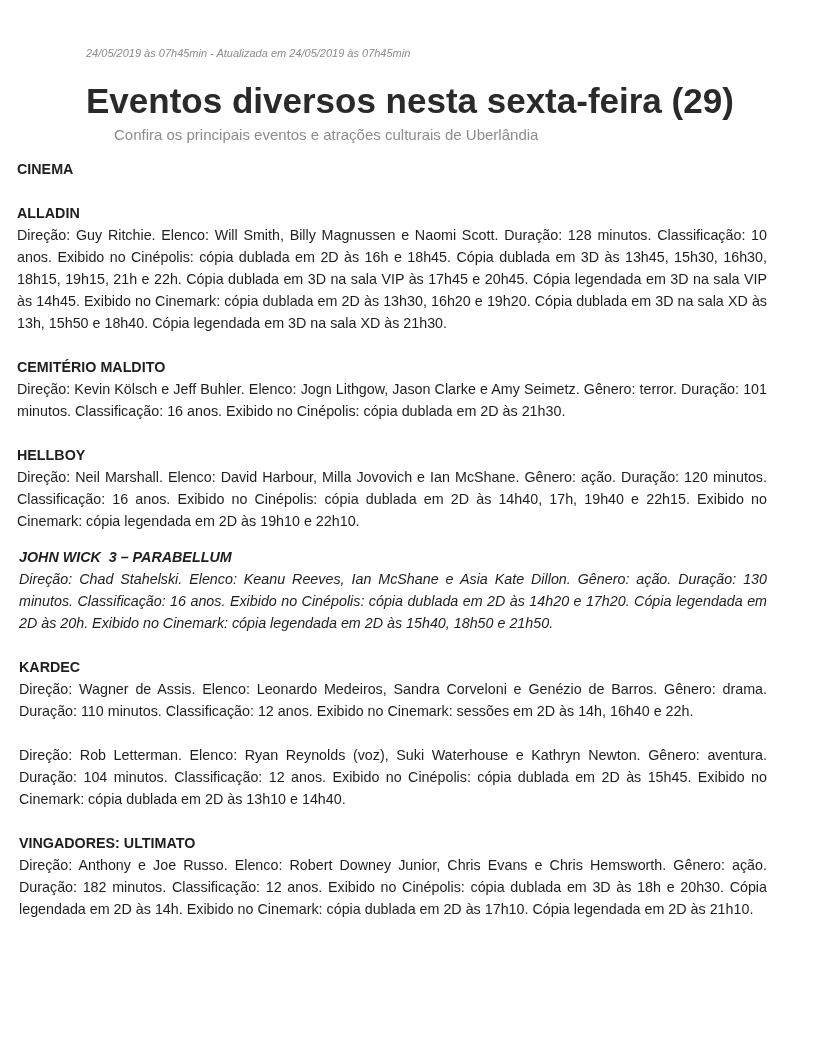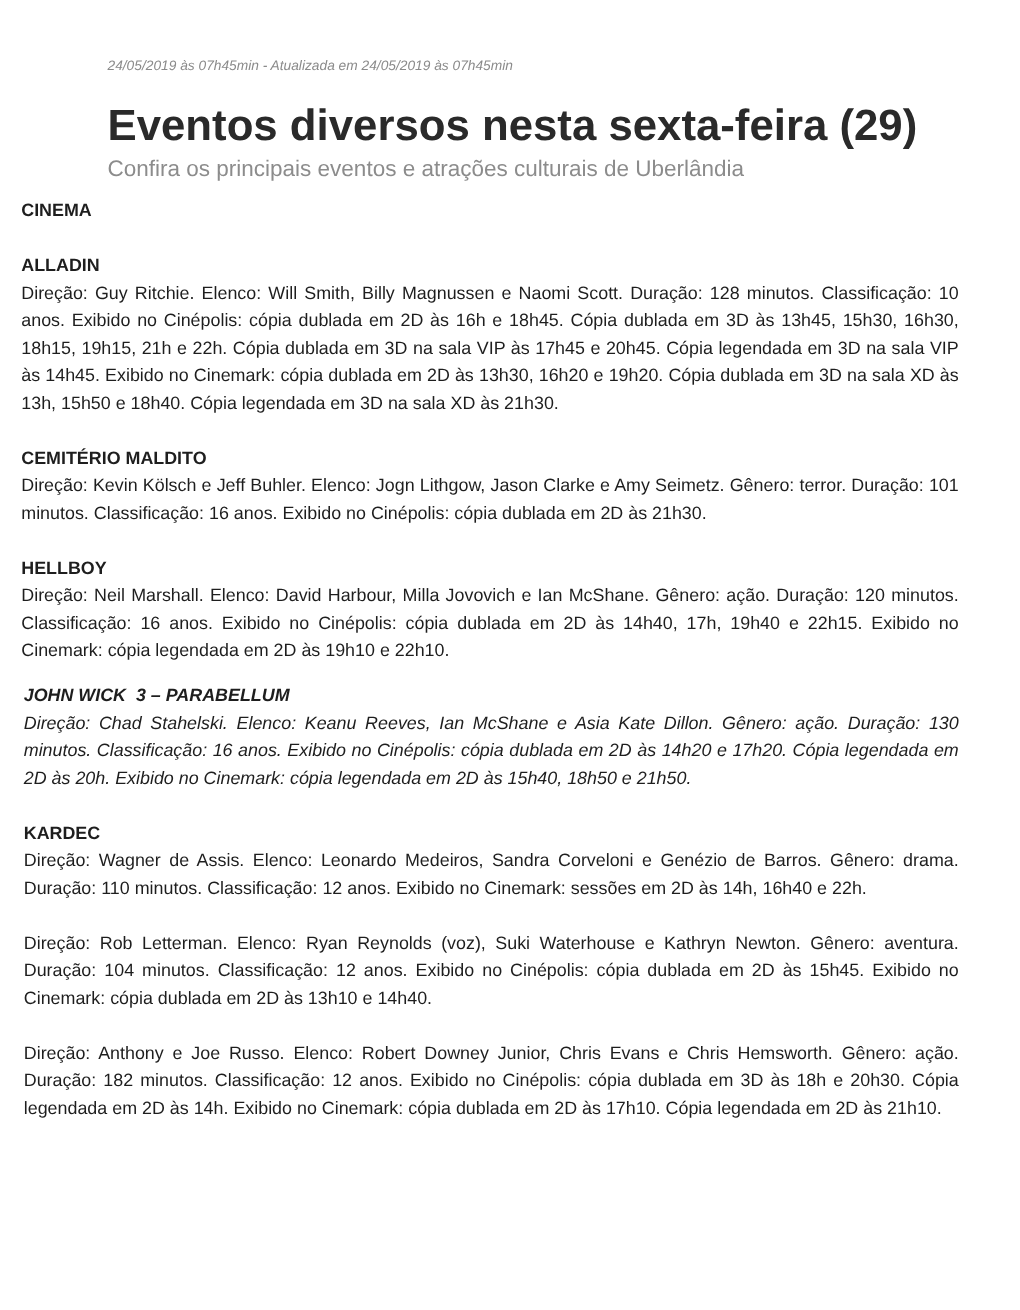--- a/index.html
+++ b/index.html
@@ -22,23 +22,24 @@
       margin-top: 20px;
       font-size: 35px;
       font-weight: bold;
       color: #2a2a2a;
       line-height: 42px;
       letter-spacing: 0px;
       white-space: nowrap;
     }
     .subtitle {
       margin-top: 2px;
-      font-size: 18px;
+      font-size: 15px;
       color: #8c8c8c;
       line-height: 22px;
+      margin-left: 28px;
     }
     .content {
       position: absolute;
       left: 17px;
       top: 158px;
       width: 750px;
       font-size: 14.3px;
       line-height: 22px;
       color: #1e1e1e;
     }
@@ -99,15 +100,16 @@
   <div class="movie m4">
     <p class="movie-title">KARDEC</p>
     <p class="movie-desc">Direção: Wagner de Assis. Elenco: Leonardo Medeiros, Sandra Corveloni e Genézio de Barros. Gênero: drama. Duração: 110 minutos. Classificação: 12 anos. Exibido no Cinemark: sessões em 2D às 14h, 16h40 e 22h.</p>
   </div>
 
   <div class="movie m5">
     <p class="movie-desc">Direção: Rob Letterman. Elenco: Ryan Reynolds (voz), Suki Waterhouse e Kathryn Newton. Gênero: aventura. Duração: 104 minutos. Classificação: 12 anos. Exibido no Cinépolis: cópia dublada em 2D às 15h45. Exibido no Cinemark: cópia dublada em 2D às 13h10 e 14h40.</p>
   </div>
 
   <div class="movie m6">
+    <p class="movie-title">VINGADORES: ULTIMATO</p>
     <p class="movie-desc">Direção: Anthony e Joe Russo. Elenco: Robert Downey Junior, Chris Evans e Chris Hemsworth. Gênero: ação. Duração: 182 minutos. Classificação: 12 anos. Exibido no Cinépolis: cópia dublada em 3D às 18h e 20h30. Cópia legendada em 2D às 14h. Exibido no Cinemark: cópia dublada em 2D às 17h10. Cópia legendada em 2D às 21h10.</p>
   </div>
 </div>
 
 </body></html>

